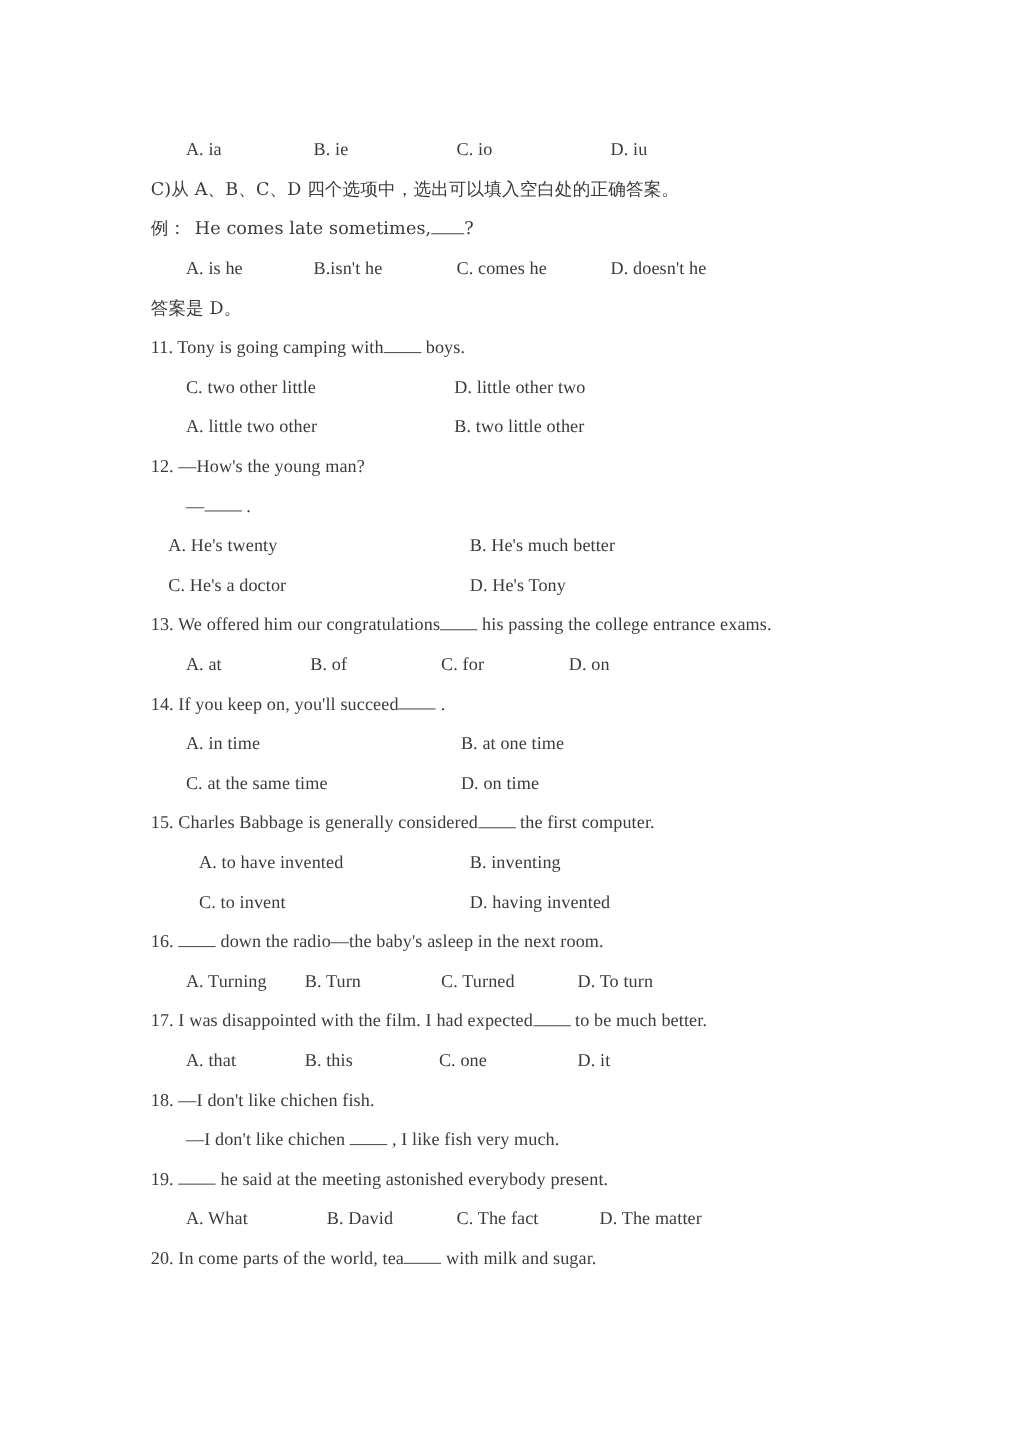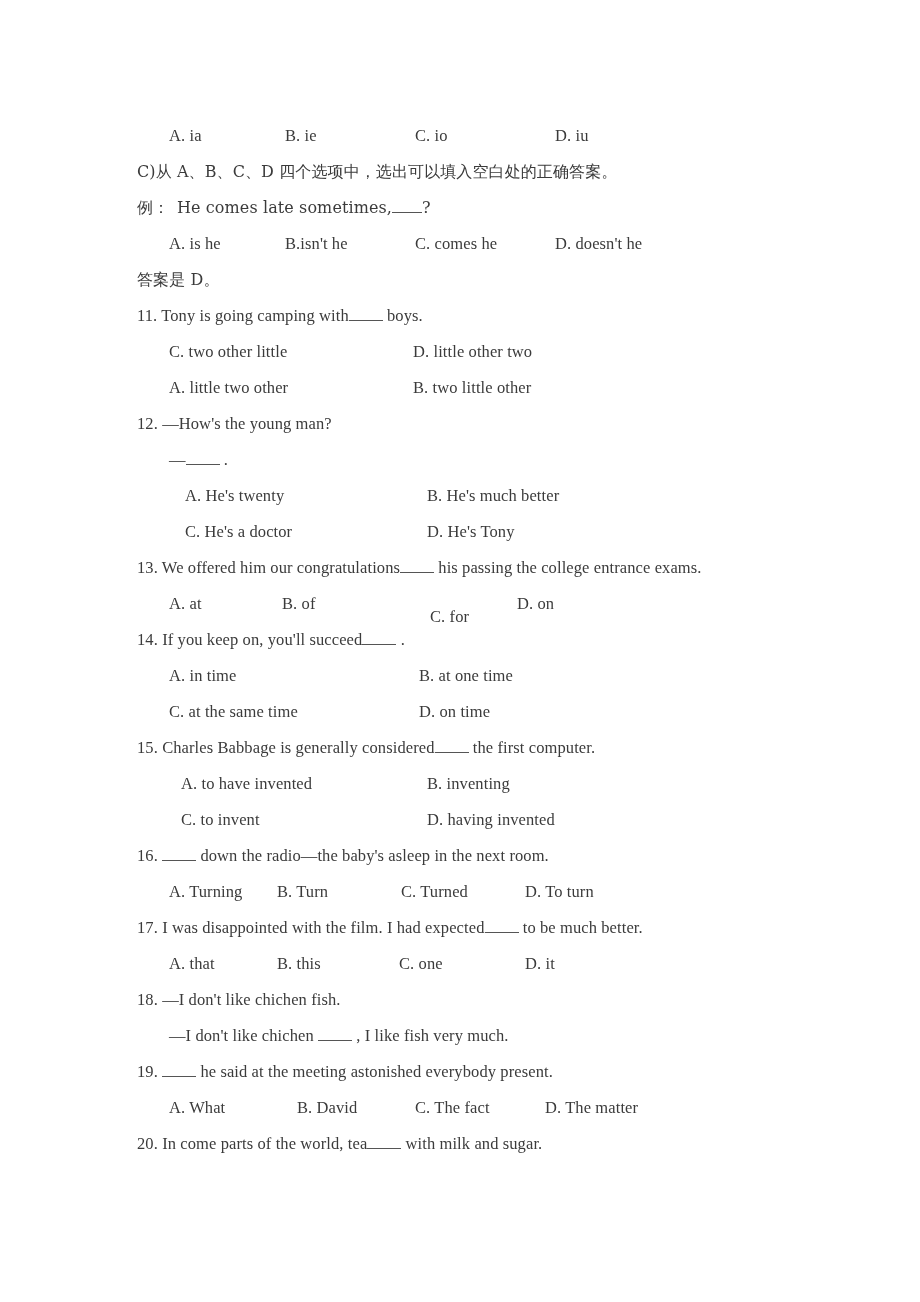--- a/index.html
+++ b/index.html
@@ -69,21 +69,21 @@
   .c3 { left: 278px; }
   .c4 { left: 418px; }
 
   
   .h1 { left: 32px; }
   .h2 { left: 276px; }
 
   
   .q13c1 { left: 32px; text-align: right; }
   .q13c2 { left: 145px; }
-  .q13c3 { left: 293px; margin-top: 13px; }
+  .q13c3 { left: 264px; }
   .q13c4 { left: 380px; }
 
   .q16c1 { left: 32px; }
   .q16c2 { left: 140px; }
   .q16c3 { left: 264px; }
   .q16c4 { left: 388px; }
 
   .q17c1 { left: 32px; }
   .q17c2 { left: 140px; }
   .q17c3 { left: 262px; }
@@ -98,21 +98,21 @@
   .q19c2 { left: 160px; }
   .q19c3 { left: 278px; }
   .q19c4 { left: 408px; }
 
   .q15h1 { left: 44px; }
   .q15h2 { left: 290px; }
 
   .q14h1 { left: 32px; }
   .q14h2 { left: 282px; }
 
-  .q12h1 { left: 48px; }
+  .q12h1 { left: 16px; }
   .q12h2 { left: 290px; }
 
   
   .sub {
     padding-left: 32px;
   }
 
   .blank {
     display: inline-block;
     border-bottom: 1px solid #555;

